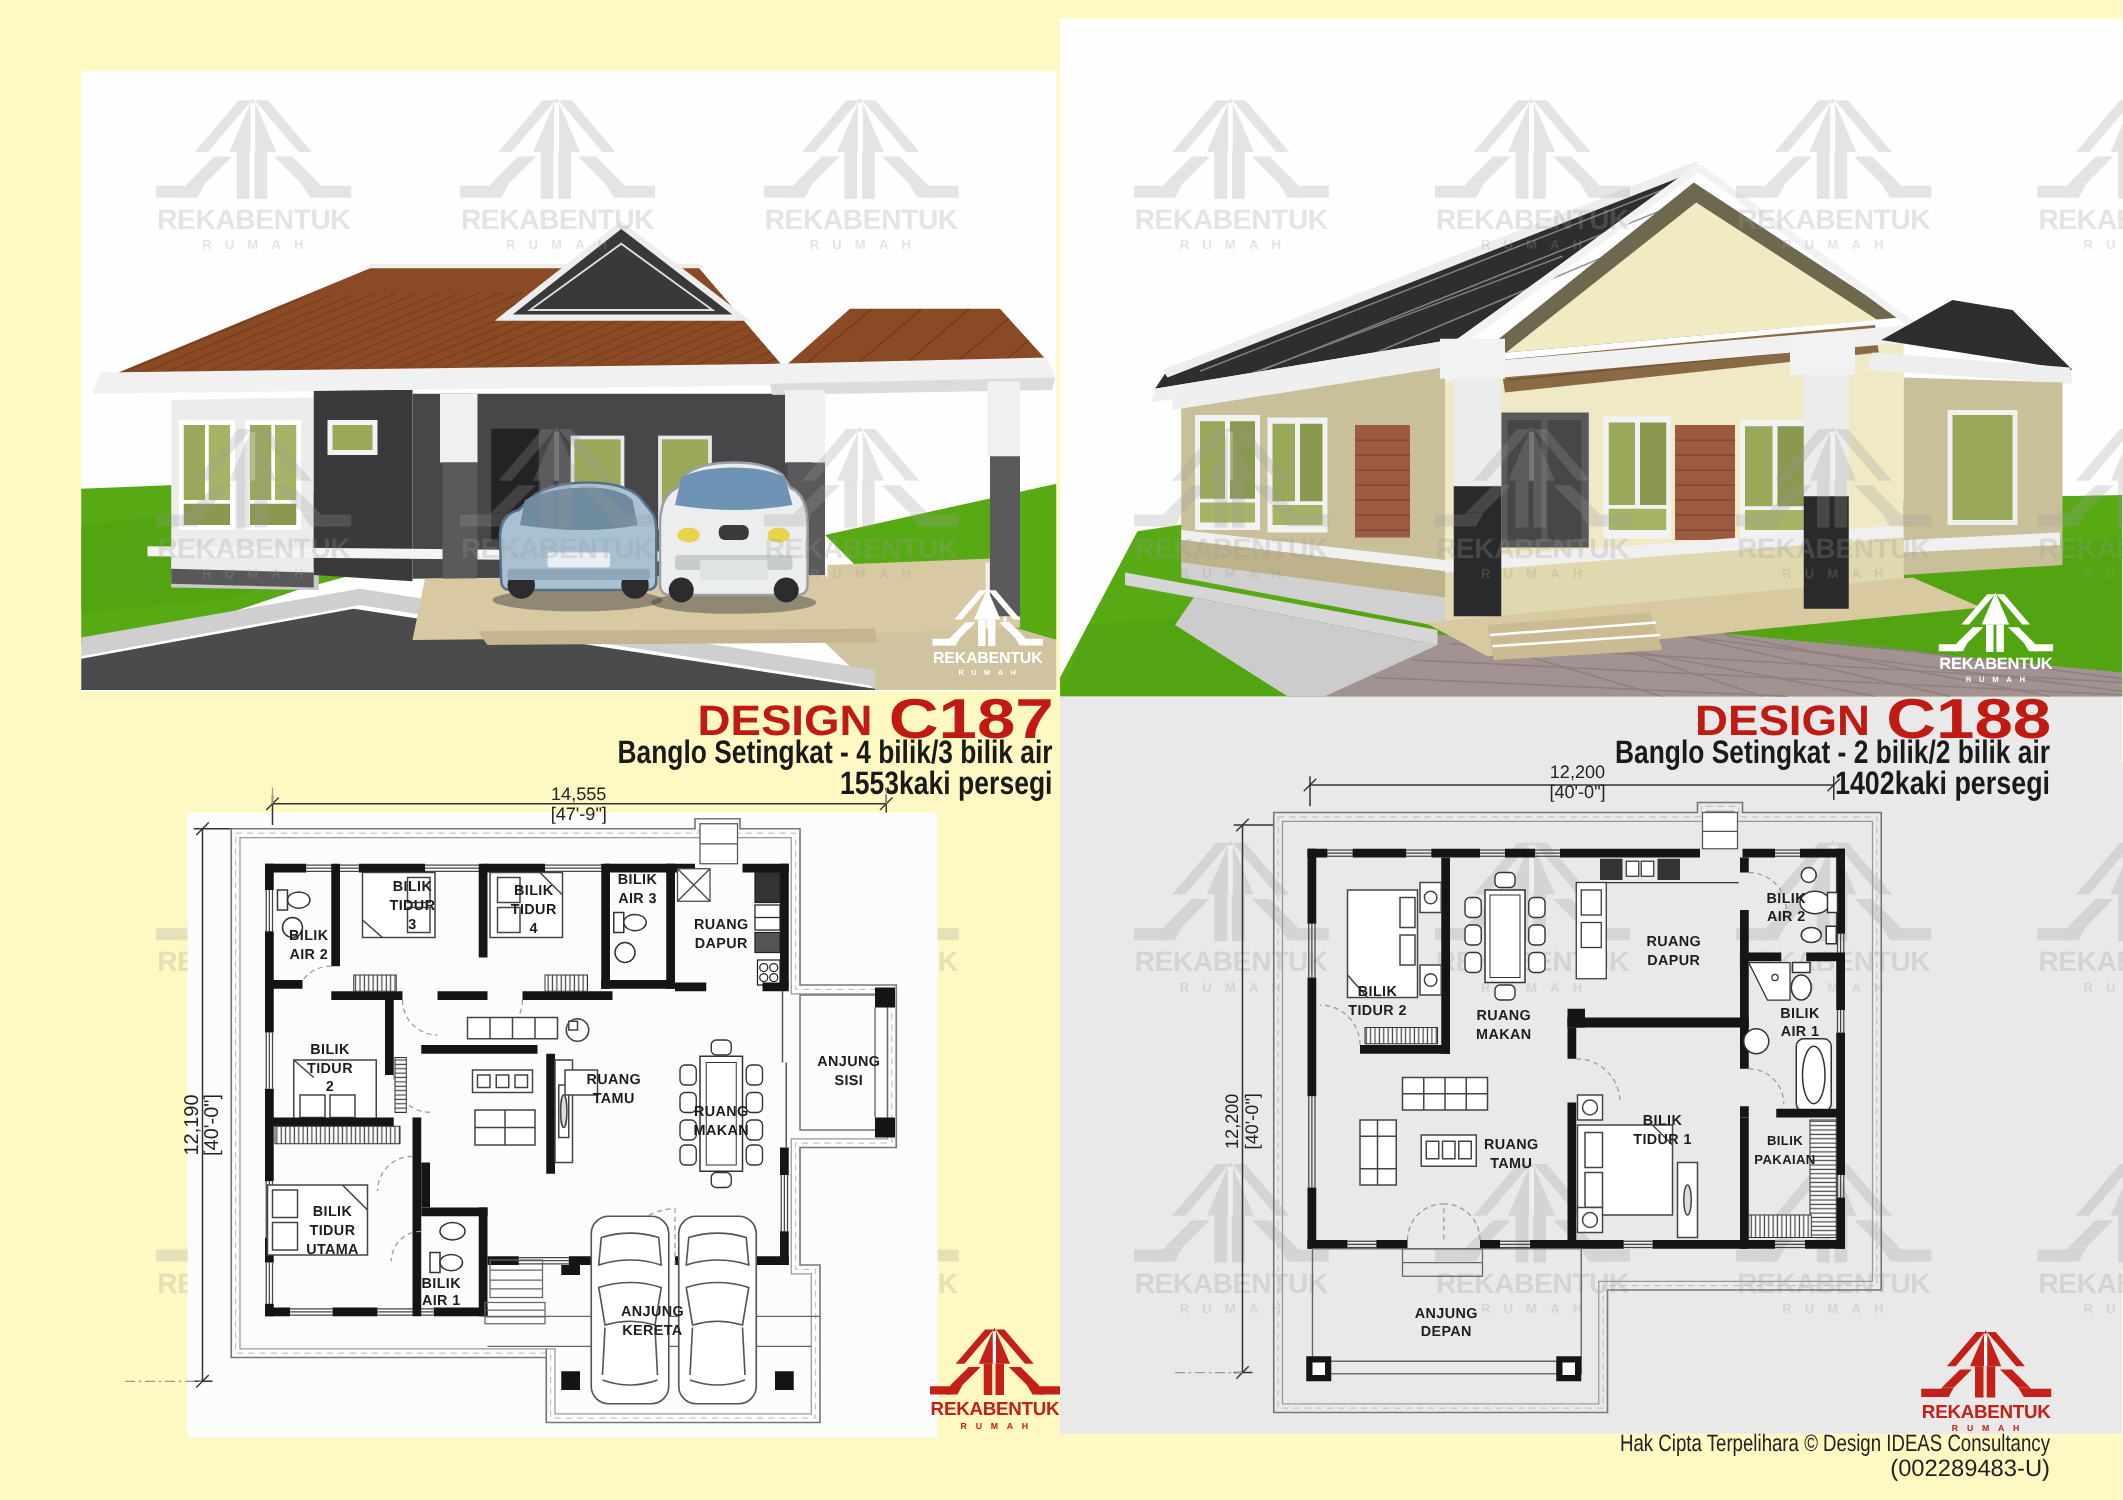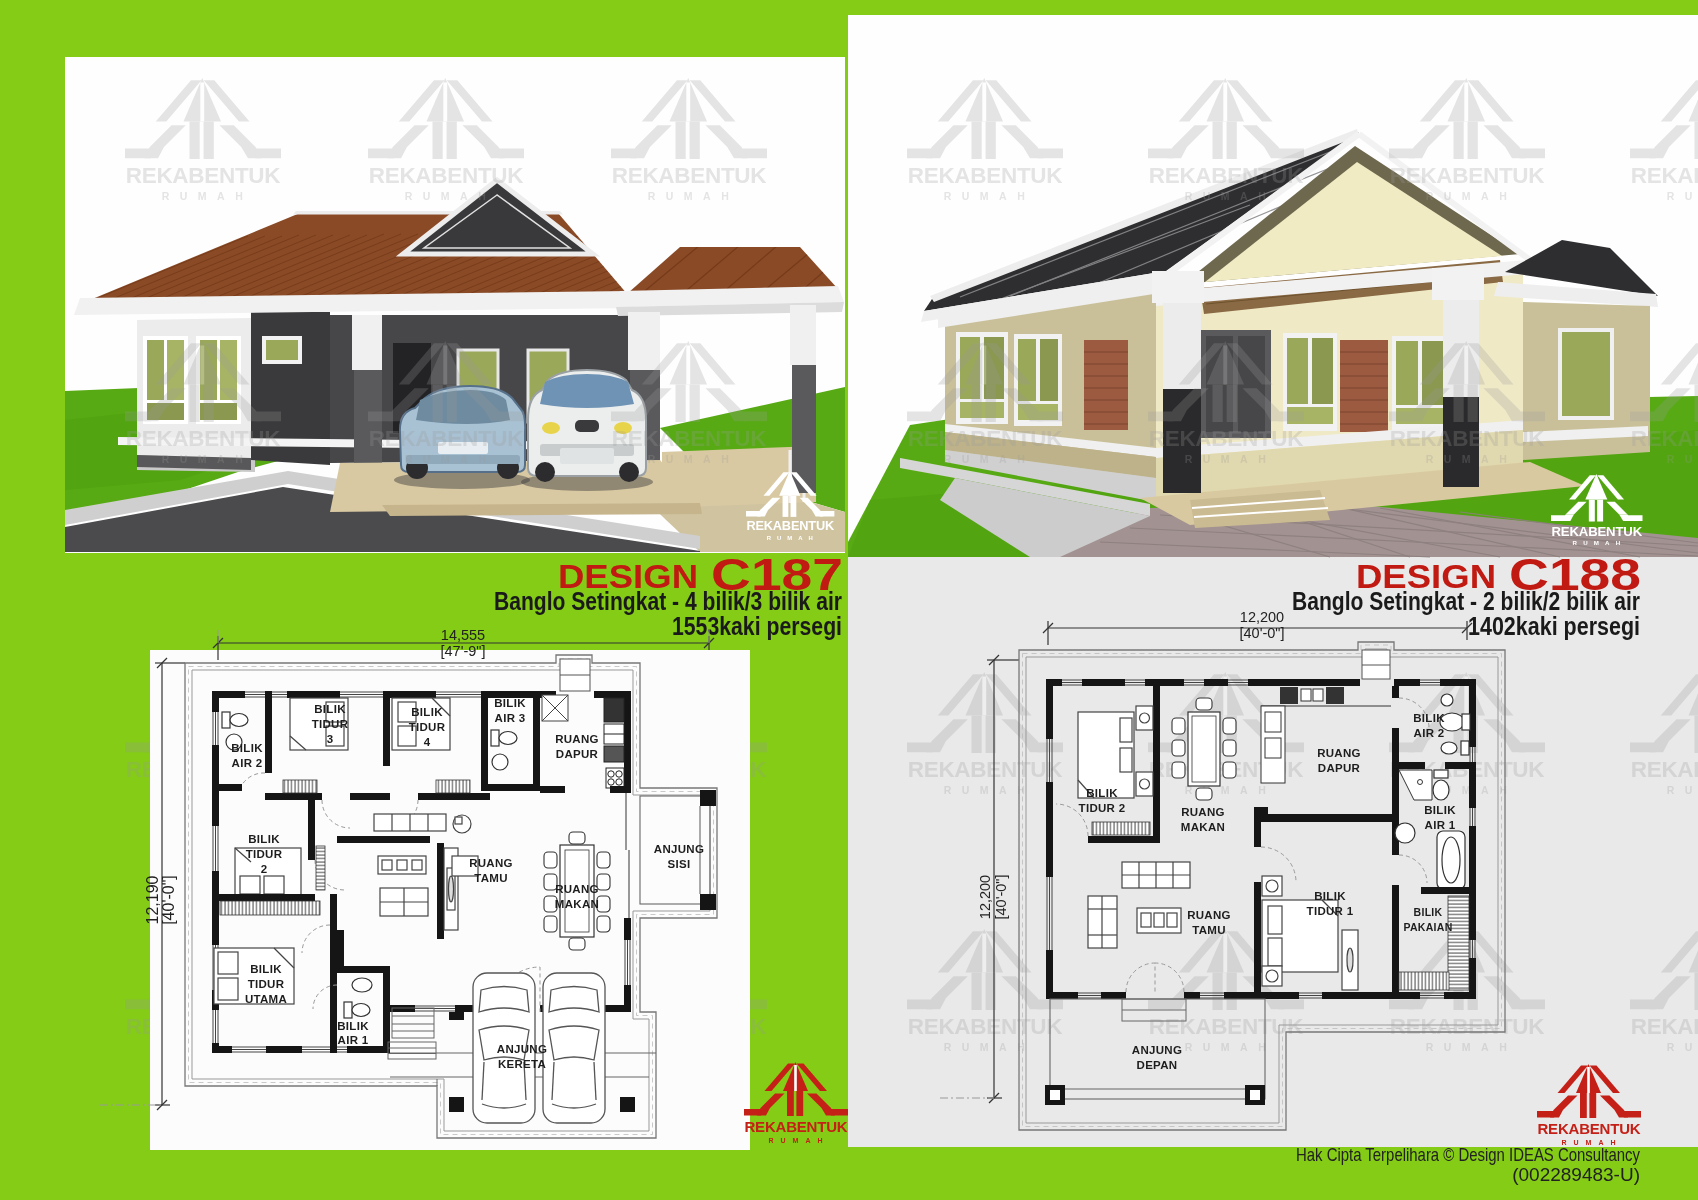--- a/index.html
+++ b/index.html
@@ -1,16 +1,16 @@
 <!DOCTYPE html>
 <html><head>
 <meta charset="utf-8">
 <style>
 html,body{margin:0;padding:0;background:#fff}
-#page{position:relative;width:1698px;height:1200px;background:#84cc16;overflow:hidden;font-family:"Liberation Sans",sans-serif}
+#page{position:relative;width:1698px;height:1200px;background:#fef9c3;overflow:hidden;font-family:"Liberation Sans",sans-serif}
 #main{position:absolute;left:0;top:0}
 text{font-family:"Liberation Sans",sans-serif}
 </style>
 </head>
 <body>
 <div id="page">
 <svg id="main" width="1698" height="1200" viewBox="0 0 1698 1200">
 <defs>
 
 <g id="lgicon">

